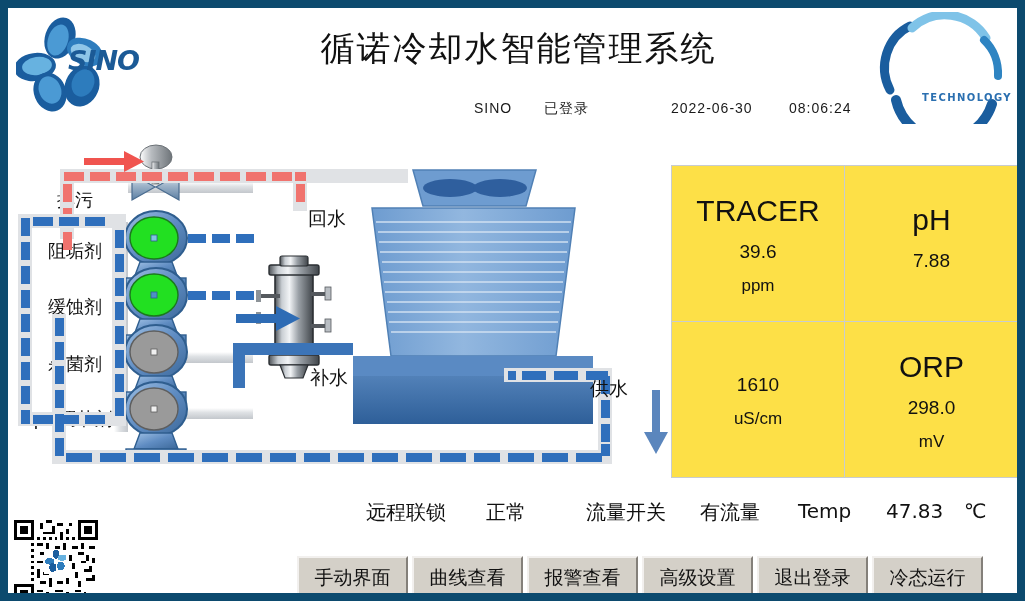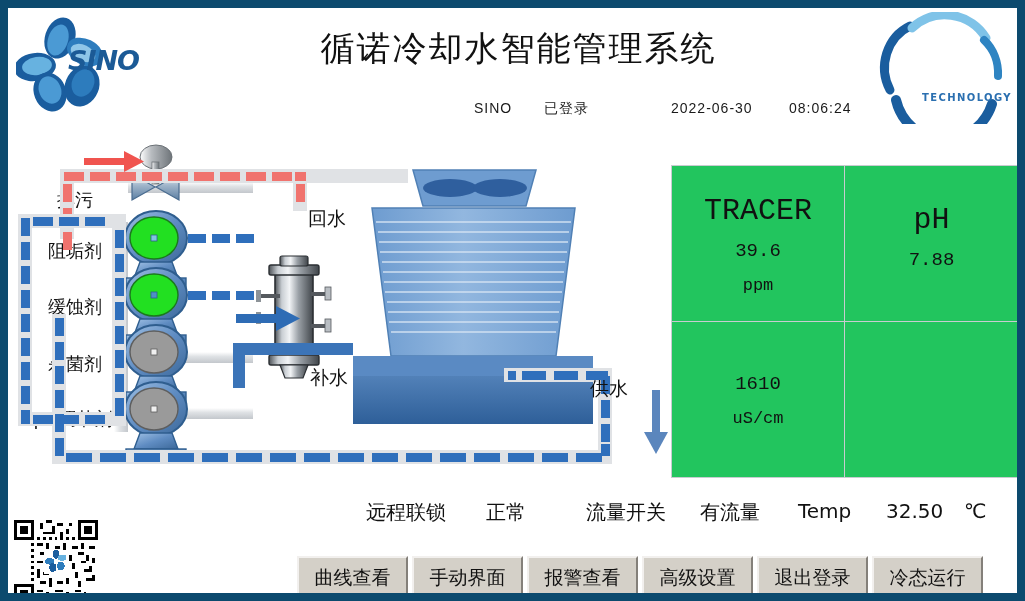--- a/index.html
+++ b/index.html
@@ -81,22 +81,21 @@
 
   
   .meter-panel {
     position: absolute; left: 663px; top: 157px;
     width: 348px; height: 313px;
     border: 1px solid #c8ccd0;
     box-sizing: border-box;
     display: grid;
     grid-template-columns: 1fr 1fr;
     grid-template-rows: 1fr 1fr;
-    background: #22c55e;
-    font-family: Liberation Mono, monospace;
+    background: #fde047;
   }
   .meter-cell {
     border-right: 1px solid #c8ccd0;
     border-bottom: 1px solid #c8ccd0;
     box-sizing: border-box;
     display: flex; flex-direction: column;
     align-items: center; justify-content: center;
     padding-top: 4px;
   }
   .meter-cell:nth-child(2), .meter-cell:nth-child(4) { border-right: none; }
@@ -494,35 +493,40 @@
     </div>
     <div class="meter-cell">
       <div class="meter-name">pH</div>
       <div class="meter-value">7.88</div>
       <div class="meter-unit"></div>
     </div>
     <div class="meter-cell">
       <div class="meter-value">1610</div>
       <div class="meter-unit">uS/cm</div>
     </div>
+    <div class="meter-cell">
+      <div class="meter-name">ORP</div>
+      <div class="meter-value">298.0</div>
+      <div class="meter-unit">mV</div>
+    </div>
   </div>
 
   <div class="status-row">
     <span class="sr1">远程联锁</span>
     <span class="sr2">正常</span>
     <span class="sr3">流量开关</span>
     <span class="sr4">有流量</span>
     <span class="sr5">Temp</span>
-    <span class="sr6">32.50</span>
+    <span class="sr6">47.83</span>
     <span class="sr7">℃</span>
   </div>
 
   <div class="button-bar">
+    <div class="tool-button">手动界面</div>
     <div class="tool-button">曲线查看</div>
-    <div class="tool-button">手动界面</div>
     <div class="tool-button">报警查看</div>
     <div class="tool-button">高级设置</div>
     <div class="tool-button">退出登录</div>
     <div class="tool-button">冷态运行</div>
   </div>
 
   <div class="qr-wrap">
     <svg width="84" height="84" viewBox="0 0 29 29" shape-rendering="crispEdges">
       <rect width="29" height="29" fill="#ffffff"></rect>
       <g fill="#000000">

